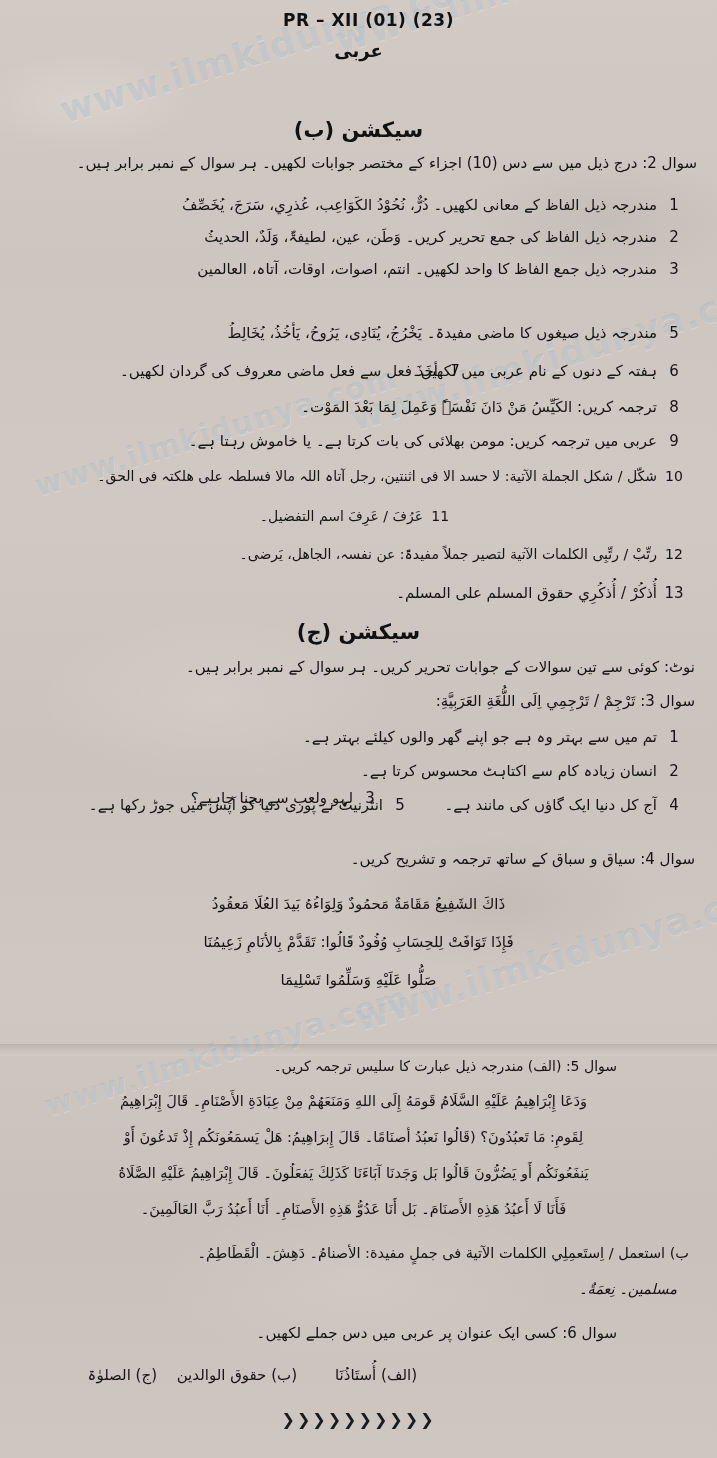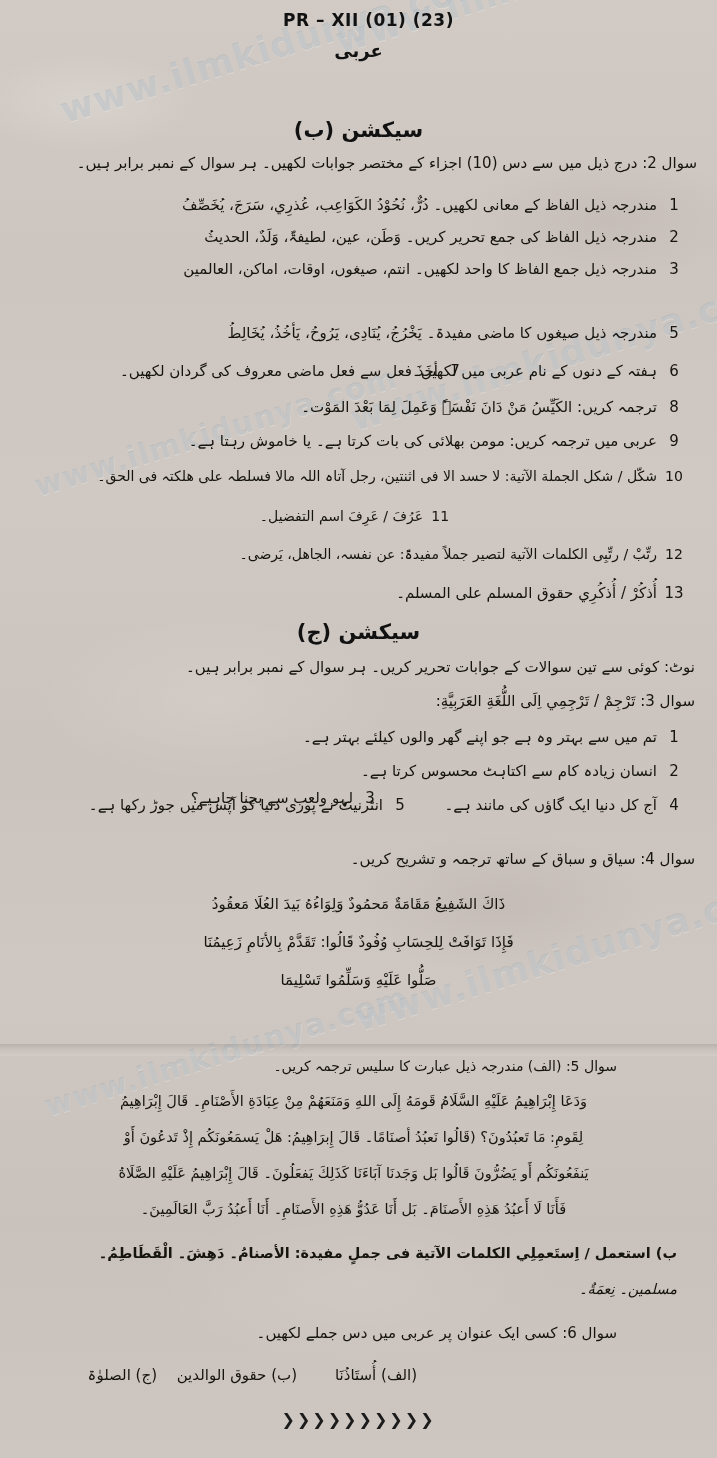--- a/index.html
+++ b/index.html
@@ -127,21 +127,21 @@
 
   <div class="block" style="top:152px; right:20px; left:20px; font-size:15px;">سوال 2: درج ذیل میں سے دس (10) اجزاء کے مختصر جوابات لکھیں۔ ہر سوال کے نمبر برابر ہیں۔</div>
 
   <div class="qrow" style="top:196px; right:26px; left:120px; text-align:right;">
     <span class="num">1</span><span>مندرجہ ذیل الفاظ کے معانی لکھیں۔ دُرٌّ، نُحُوْدُ الكَوَاعِب، عُذرِي، سَرَجَ، يُخَصِّفُ</span>
   </div>
   <div class="qrow" style="top:228px; right:26px; left:120px; text-align:right;">
     <span class="num">2</span><span>مندرجہ ذیل الفاظ کی جمع تحریر کریں۔ وَطَن، عین، لطیفۃٌ، وَلَدٌ، الحدیثُ</span>
   </div>
   <div class="qrow" style="top:260px; right:26px; left:120px; text-align:right;">
-    <span class="num">3</span><span>مندرجہ ذیل جمع الفاظ کا واحد لکھیں۔ انتم، صیغوں، اوقات، اماکن، العالمین</span>
+    <span class="num">3</span><span>مندرجہ ذیل جمع الفاظ کا واحد لکھیں۔ انتم، اصوات، اوقات، آتاہ، العالمین</span>
   </div>
   <div class="qrow" style="top:324px; right:26px; left:120px; text-align:right;">
     <span class="num">5</span><span>مندرجہ ذیل صیغوں کا ماضی مفیدۃ۔ یَخْرُجُ، یُنَادِی، یَرُوحُ، یَأخُذُ، یُخَالِطُ</span>
   </div>
   <div class="qrow" style="top:362px; right:26px; left:120px; text-align:right;">
     <span class="num">6</span><span>ہفتہ کے دنوں کے نام عربی میں لکھیں۔</span>
   </div>
   <div class="qrow" style="top:362px; right:245px; left:120px; text-align:right;">
     <span class="num">7</span><span>أخَذَ فعل سے فعل ماضی معروف کی گردان لکھیں۔</span>
   </div>
@@ -193,21 +193,21 @@
 
   <div id="seam"></div>
 
   <div class="block" style="top:1056px; right:100px; left:80px; font-size:14px;">سوال 5: (الف) مندرجہ ذیل عبارت کا سلیس ترجمہ کریں۔</div>
 
   <div class="block" style="top:1090px; right:40px; left:30px; text-align:center; font-size:14.5px;">وَدَعَا إِبْرَاهِيمُ عَلَيْهِ السَّلَامُ قَومَهُ إِلَى اللهِ وَمَنَعَهُمْ مِنْ عِبَادَةِ الأَصْنَامِ۔ قَالَ إِبْرَاهِيمُ</div>
   <div class="block" style="top:1126px; right:30px; left:20px; text-align:center; font-size:14.5px;">لِقَومِ: مَا تَعبُدُونَ؟ (قَالُوا نَعبُدُ أصنَامًا۔ قَالَ إِبرَاهِيمُ: هَلْ يَسمَعُونَكُم إِذْ تَدعُونَ أَوْ</div>
   <div class="block" style="top:1162px; right:30px; left:20px; text-align:center; font-size:14.5px;">يَنفَعُونَكُم أَو يَضُرُّونَ قَالُوا بَل وَجَدنَا آبَاءَنَا كَذَلِكَ يَفعَلُونَ۔ قَالَ إِبْرَاهِيمُ عَلَيْهِ الصَّلَاةُ</div>
   <div class="block" style="top:1198px; right:40px; left:30px; text-align:center; font-size:14.5px;">فَأَنَا لَا أَعبُدُ هَذِهِ الأَصنَامَ۔ بَل أَنَا عَدُوُّ هَذِهِ الأَصنَامِ۔ أَنَا أَعبُدُ رَبَّ العَالَمِينَ۔</div>
 
-  <div class="block" style="top:1242px; right:40px; left:40px; text-align:right; font-size:14.5px;font-weight:bold;">ب)   استعمل / اِستَعمِلِي الكلمات الآتية فی جملٍ مفیدة: الأصنامُ۔ دَهِشَ۔ الْقَطَاطِمُ۔</div>
+  <div class="block" style="top:1242px; right:28px; left:40px; text-align:right; font-size:14.5px;">ب)   استعمل / اِستَعمِلِي الكلمات الآتية فی جملٍ مفیدة: الأصنامُ۔ دَهِشَ۔ الْقَطَاطِمُ۔</div>
   <div class="block" style="top:1278px; right:40px; left:300px; text-align:right; font-size:14.5px;font-style:italic;">مسلمین۔ نِعمَةٌ۔</div>
 
   <div class="block" style="top:1322px; right:100px; left:120px; text-align:right; font-size:15px;">سوال 6: کسی ایک عنوان پر عربی میں دس جملے لکھیں۔</div>
 
   <div class="qrow" style="top:1366px; right:300px; left:200px; text-align:right; font-size:15px;">(الف) أُستَاذُنَا</div>
   <div class="qrow" style="top:1366px; right:420px; left:140px; text-align:right; font-size:15px;">(ب) حقوق الوالدین</div>
   <div class="qrow" style="top:1366px; right:560px; left:30px; text-align:right; font-size:15px;">(ج) الصلوٰۃ</div>
 
   <div class="footer-orn" style="top:1410px;">❯❯❯❯❯❯❯❯❯❯</div>
 </div>

